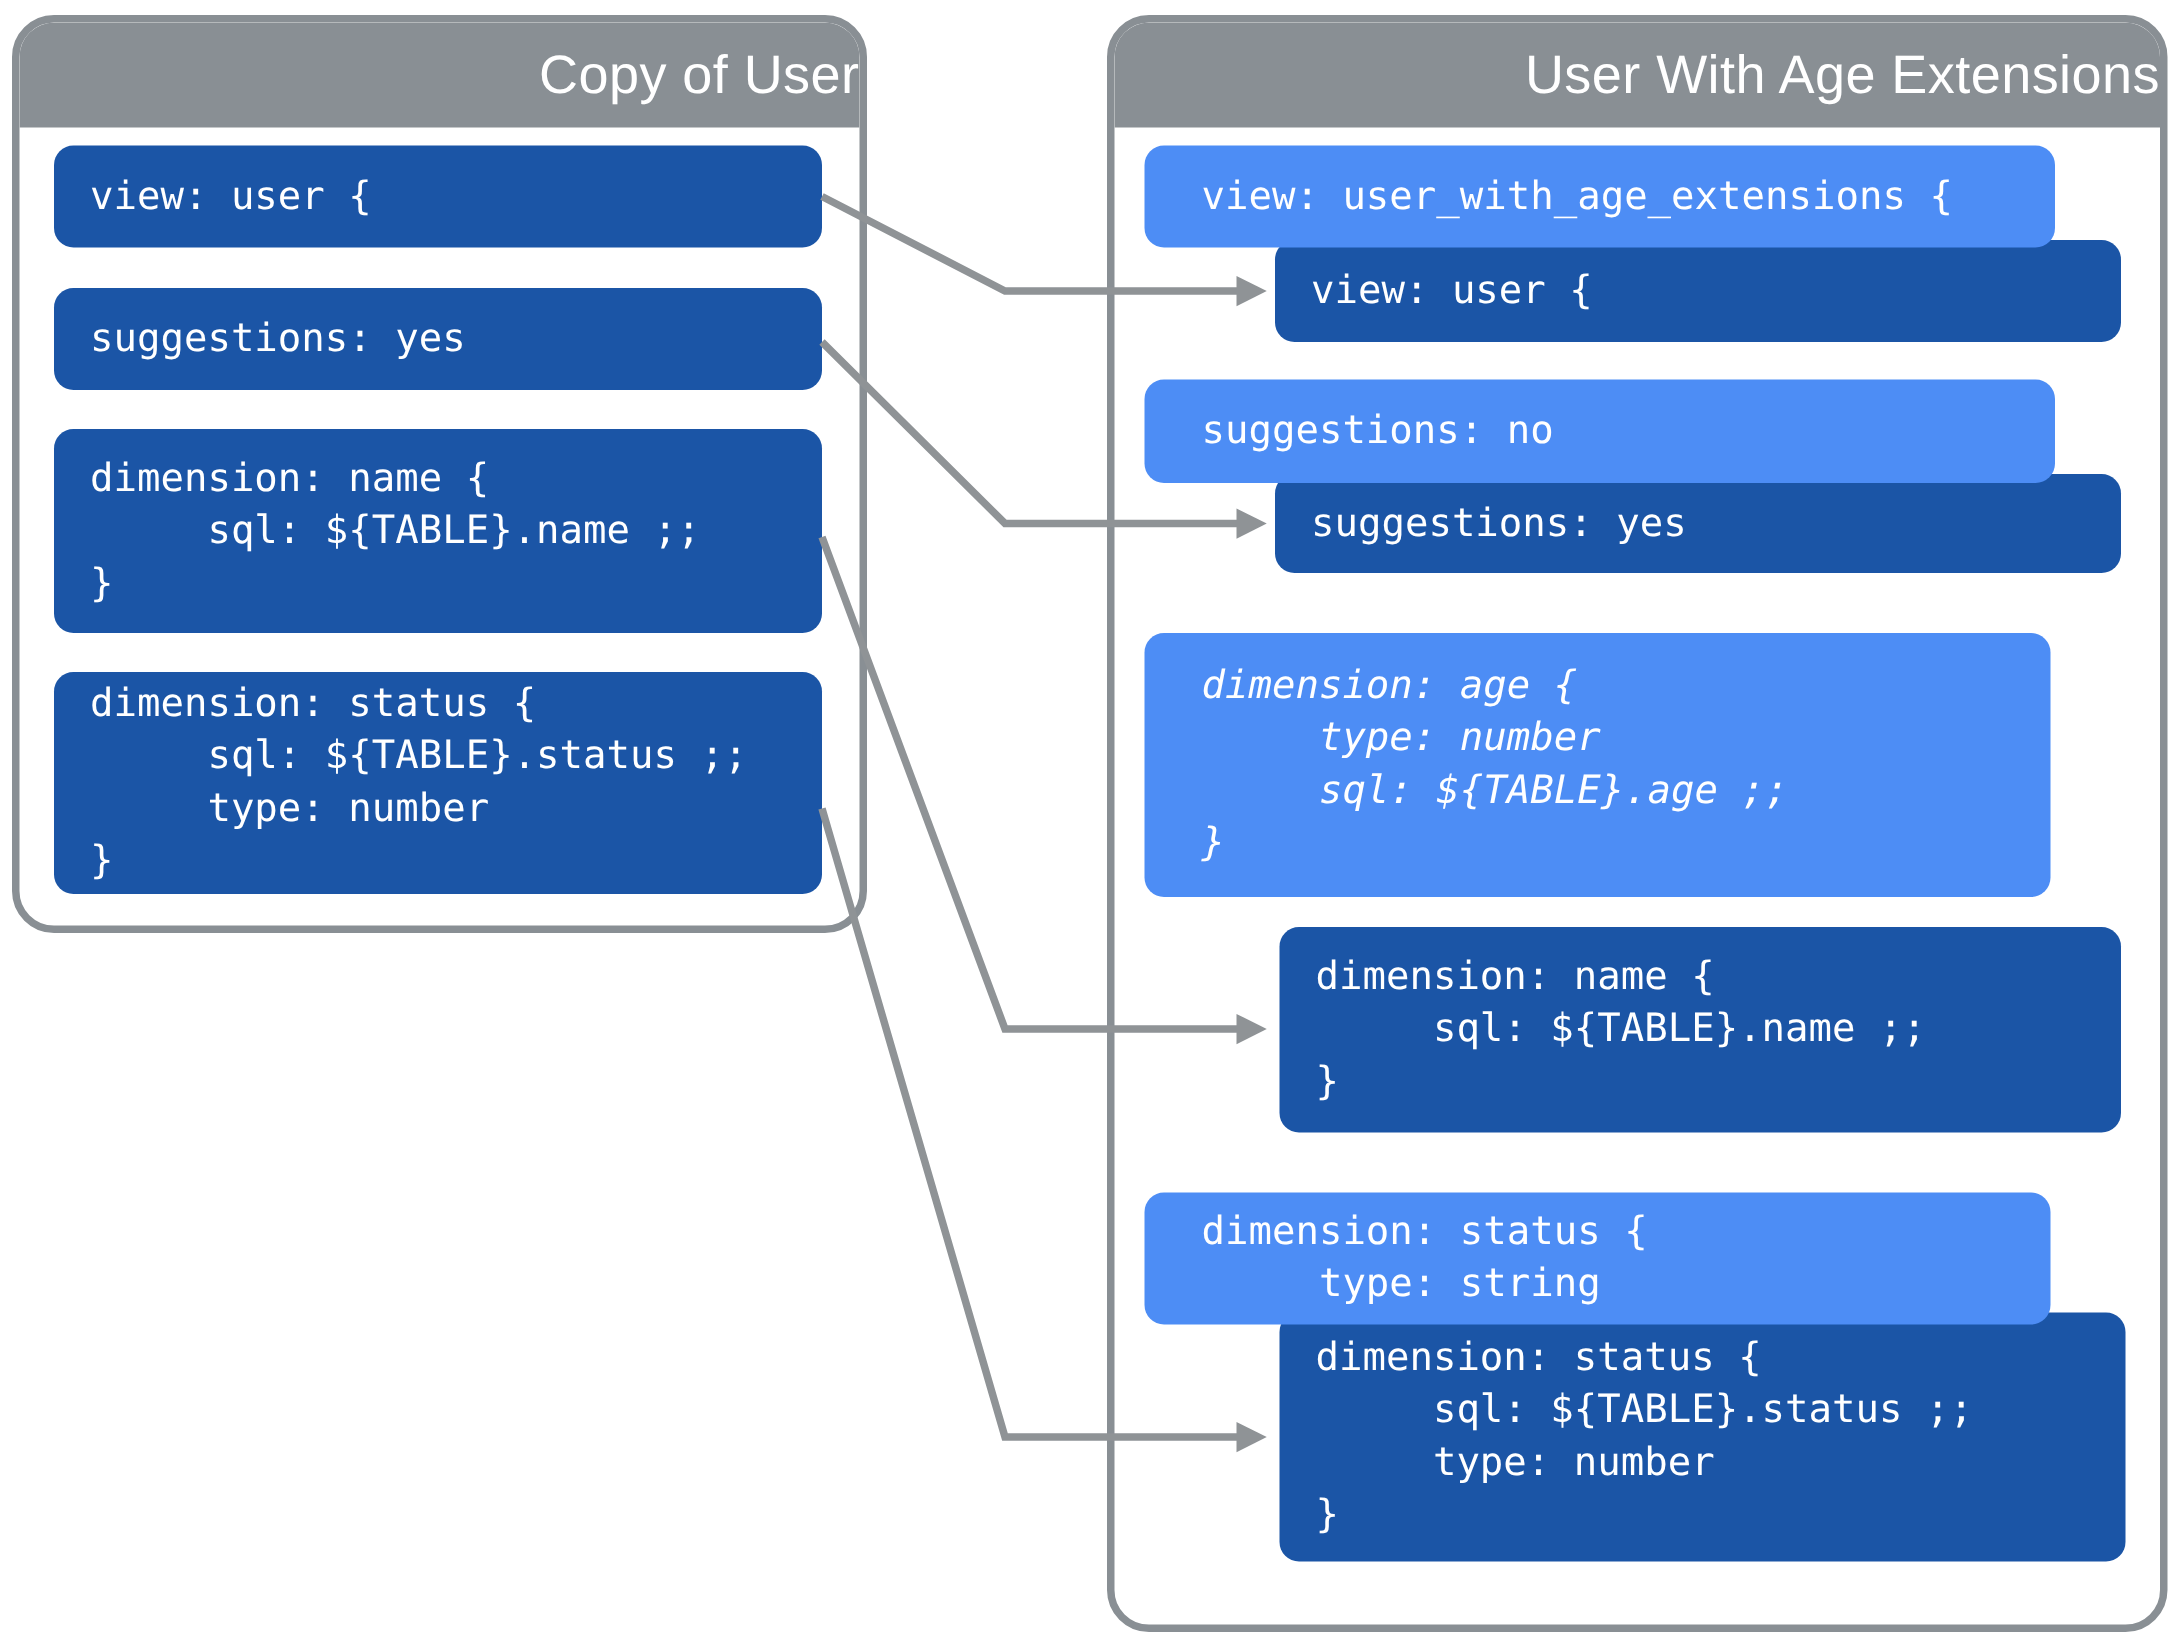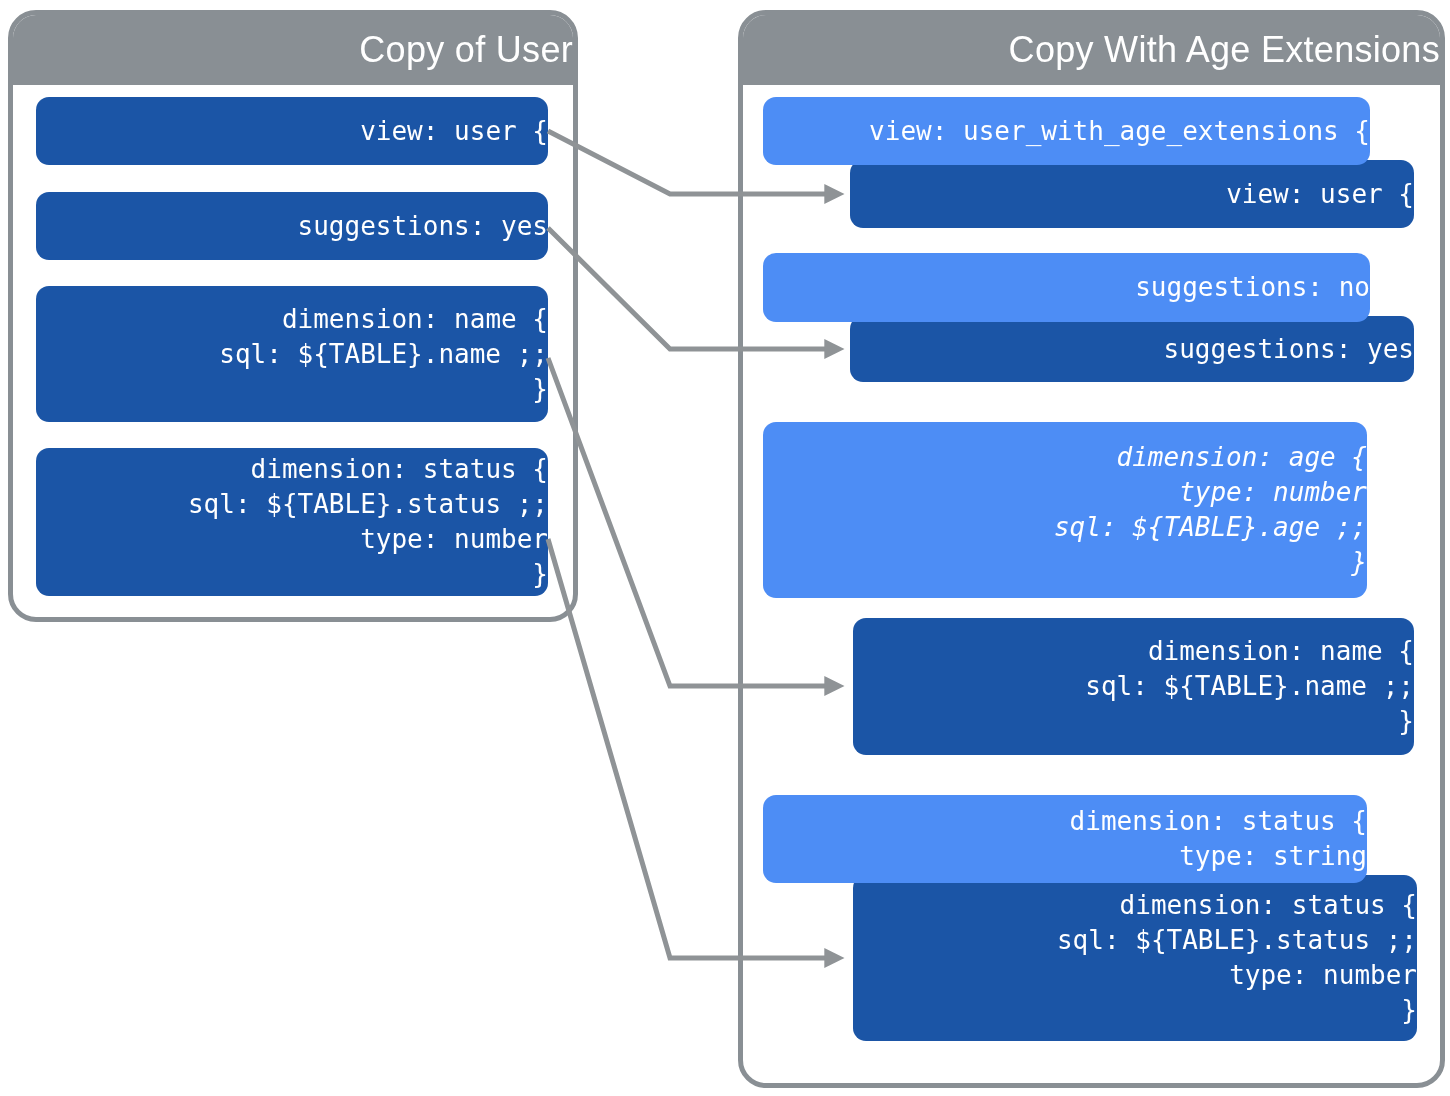--- a/index.html
+++ b/index.html
@@ -39,37 +39,36 @@
     font-weight: 500;
     letter-spacing: 0.3px;
     font-family: "Liberation Sans", sans-serif;
   }
   .blocks-layer {
     position: absolute;
     left: 0; top: 0;
     width: 1450px; height: 769px;
     z-index: 2;
     pointer-events: none;
-    text-align: right;
   }
   .code-block {
     position: absolute;
     box-sizing: border-box;
     border-radius: 13px;
     color: #ffffff;
     font-family: "DejaVu Sans Mono", "Liberation Mono", monospace;
     font-size: 26px;
     line-height: 35px;
     white-space: pre;
     display: flex;
     flex-direction: column;
     justify-content: center;
   }
   .code-block.dark  { background: var(--dark-blue, #1B55A6);  padding-left: 24px; z-index: 2; }
-  .code-block.light { background: var(--light-blue, #4D8DF5); padding-left: 20px; z-index: 3; }
+  .code-block.light { background: var(--light-blue, #4D8DF5); padding-left: 38px; z-index: 3; }
   .code-line { white-space: pre; }
   .arrows-layer {
     position: absolute;
     left: 0; top: 0;
     z-index: 4;
     pointer-events: none;
   }
   .arrow {
     stroke: var(--arrow-gray, #8F9396);
     stroke-width: 5;
@@ -82,21 +81,21 @@
 <div class="canvas">
 
   <div class="panel panel-left">
     <div class="panel-header">
       <span class="panel-title">Copy of User</span>
     </div>
   </div>
 
   <div class="panel panel-right">
     <div class="panel-header">
-      <span class="panel-title">Copy With Age Extensions</span>
+      <span class="panel-title">User With Age Extensions</span>
     </div>
   </div>
 
   <div class="blocks-layer">
 
     <div class="code-block dark" style="left:36px; top:97px;  width:512px; height:68px;"><div class="code-line">view: user {</div></div>
     <div class="code-block dark" style="left:36px; top:192px; width:512px; height:68px;"><div class="code-line">suggestions: yes</div></div>
     <div class="code-block dark" style="left:36px; top:286px; width:512px; height:136px;"><div class="code-line">dimension: name {</div><div class="code-line">     sql: ${TABLE}.name ;;</div><div class="code-line">}</div></div>
     <div class="code-block dark" style="left:36px; top:448px; width:512px; height:148px;"><div class="code-line">dimension: status {</div><div class="code-line">     sql: ${TABLE}.status ;;</div><div class="code-line">     type: number</div><div class="code-line">}</div></div>
 

